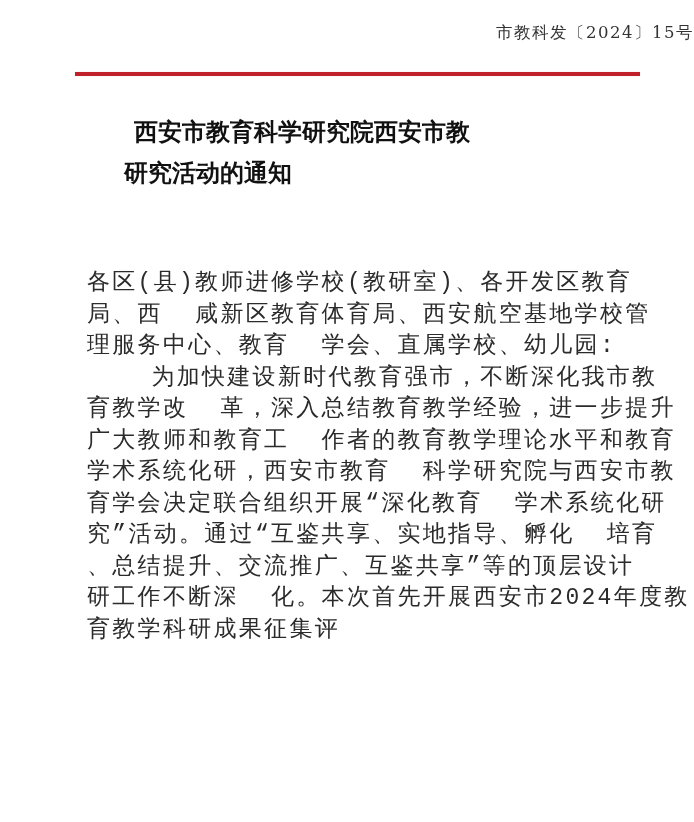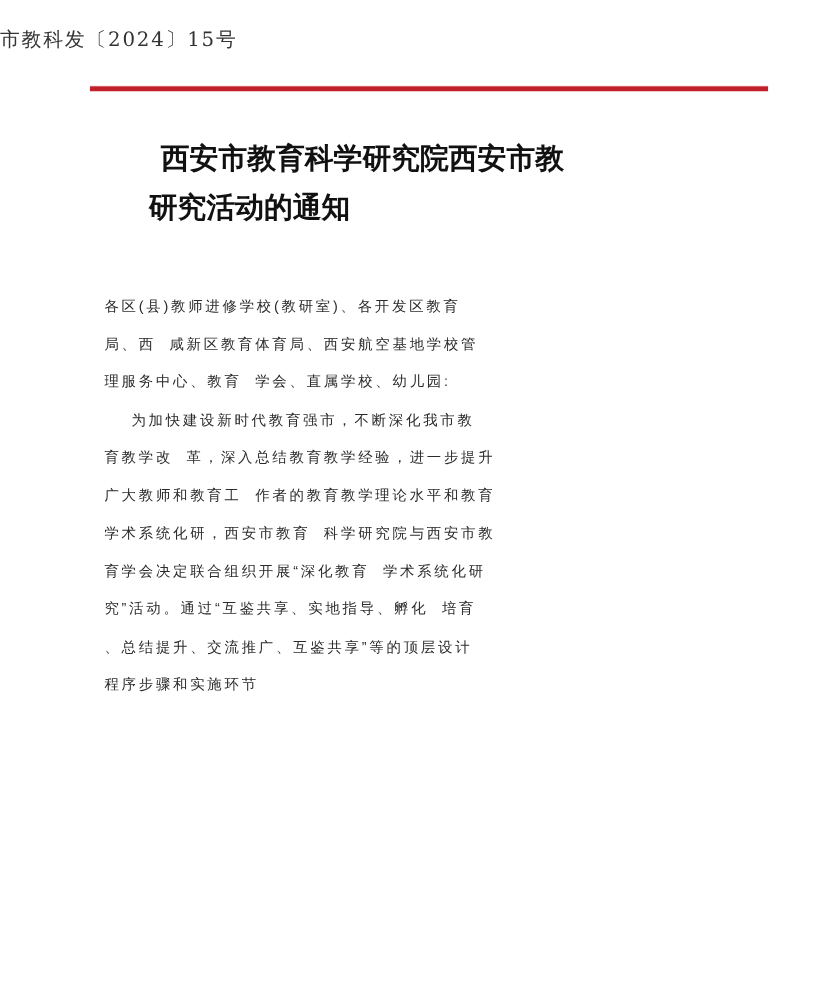--- a/index.html
+++ b/index.html
@@ -13,21 +13,21 @@
       position: relative;
       overflow: hidden;
       font-family: "DejaVu Serif", "Liberation Serif", serif;
       color: #2a2a2a;
     }
     .doc-number {
       position: absolute;
       top: 22px;
       left: 0;
       width: 694px;
-      text-align: left;
+      text-align: right;
       font-size: 16.5px;
       letter-spacing: 1.5px;
       color: #333;
       font-family: "DejaVu Serif", "Liberation Serif", serif;
     }
     .red-rule {
       position: absolute;
       top: 72px;
       left: 75px;
       width: 565px;
@@ -49,28 +49,28 @@
     }
     .title .line {
       display: block;
       white-space: pre;
     }
     .title .line.first {
       padding-left: 10px;
     }
     .body-text {
       position: absolute;
-      top: 240px;
+      top: 268px;
       left: 87px;
       width: 470px;
-      font-size: 12px;
+      font-size: 23px;
       line-height: 31.5px;
       color: #2b2b2b;
       letter-spacing: 2.3px;
-      font-family: Liberation Sans, sans-serif;
+      font-family: Liberation Mono, monospace;
     }
     .body-text .line {
       display: block;
       white-space: pre;
       height: 31.5px;
     }
     .para-gap {
       height: 0;
     }
   </style>
@@ -94,15 +94,16 @@
   </div>
   <div class="para-gap"></div>
   <div>
     <span class="line">    为加快建设新时代教育强市，不断深化我市教</span>
     <span class="line">育教学改  革，深入总结教育教学经验，进一步提升</span>
     <span class="line">广大教师和教育工  作者的教育教学理论水平和教育</span>
     <span class="line">学术系统化研，西安市教育  科学研究院与西安市教</span>
     <span class="line">育学会决定联合组织开展“深化教育  学术系统化研</span>
     <span class="line">究”活动。通过“互鉴共享、实地指导、孵化  培育</span>
     <span class="line">、总结提升、交流推广、互鉴共享”等的顶层设计</span>
-    <span class="line">程序步骤和实施环节</span>
+    <span class="line">研工作不断深  化。本次首先开展西安市2024年度教</span>
+    <span class="line">育教学科研成果征集评</span>
   </div>
 </div>
 
 </body></html>

